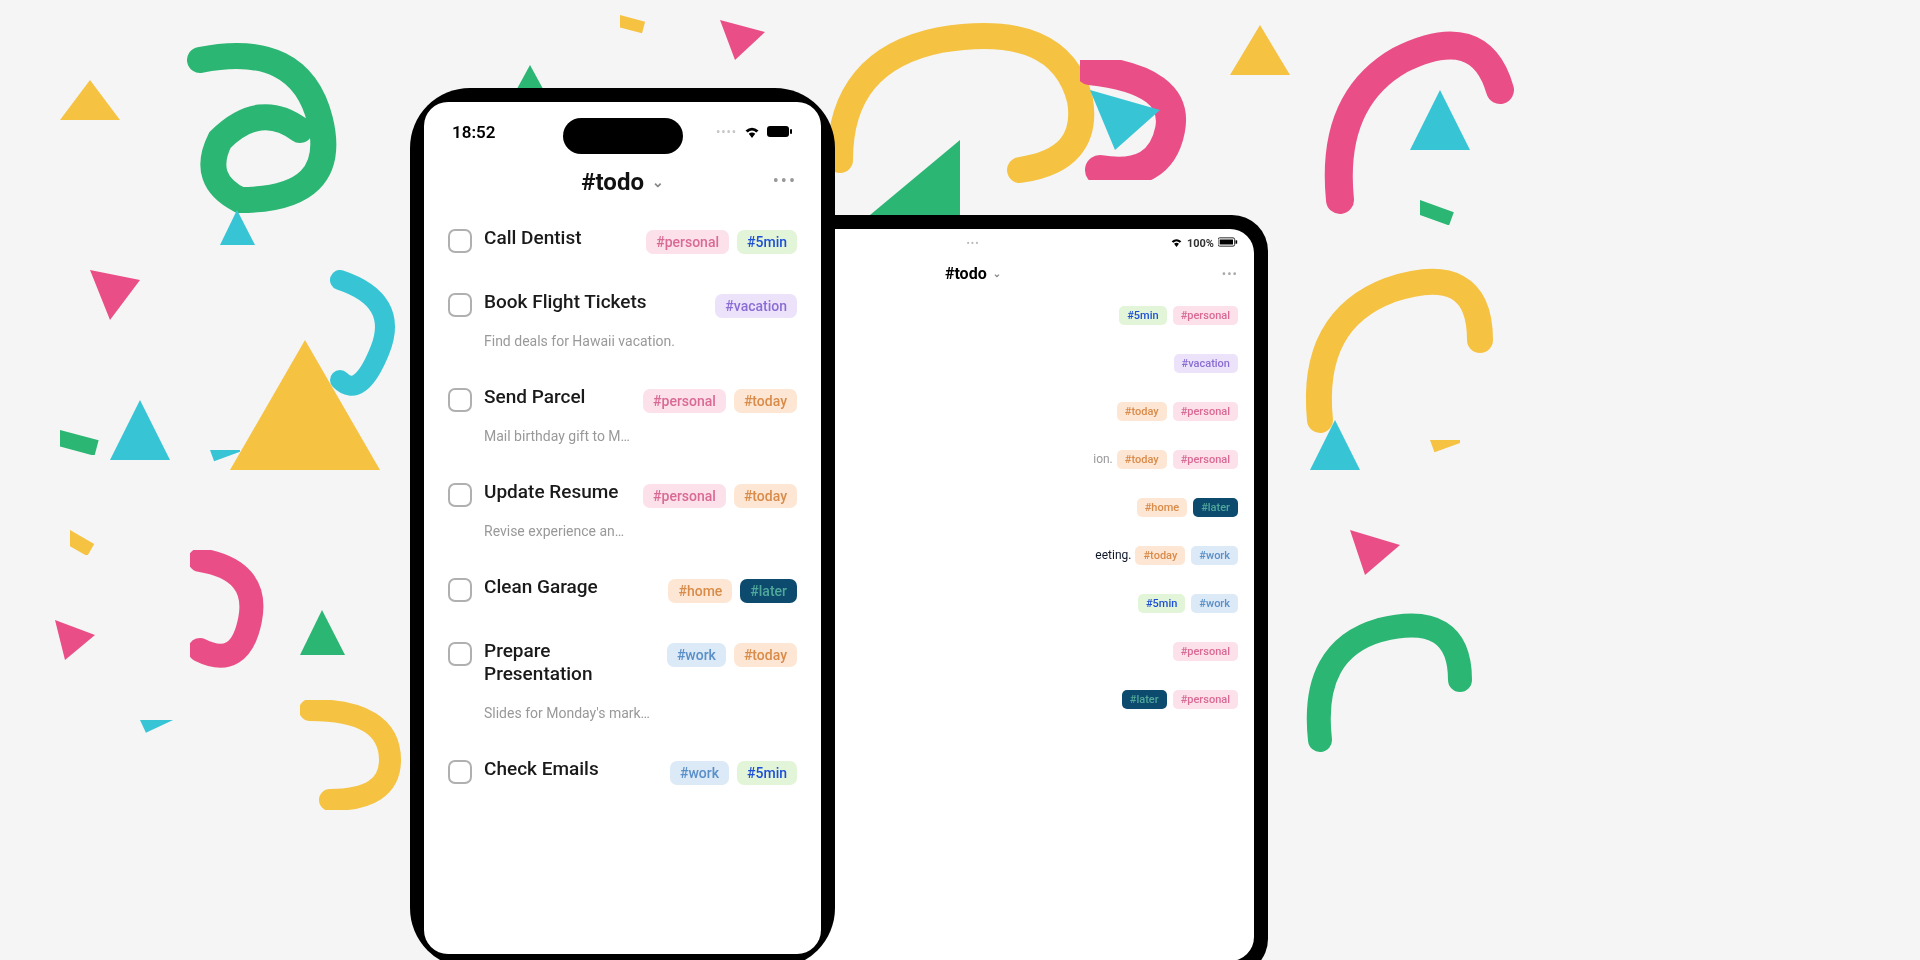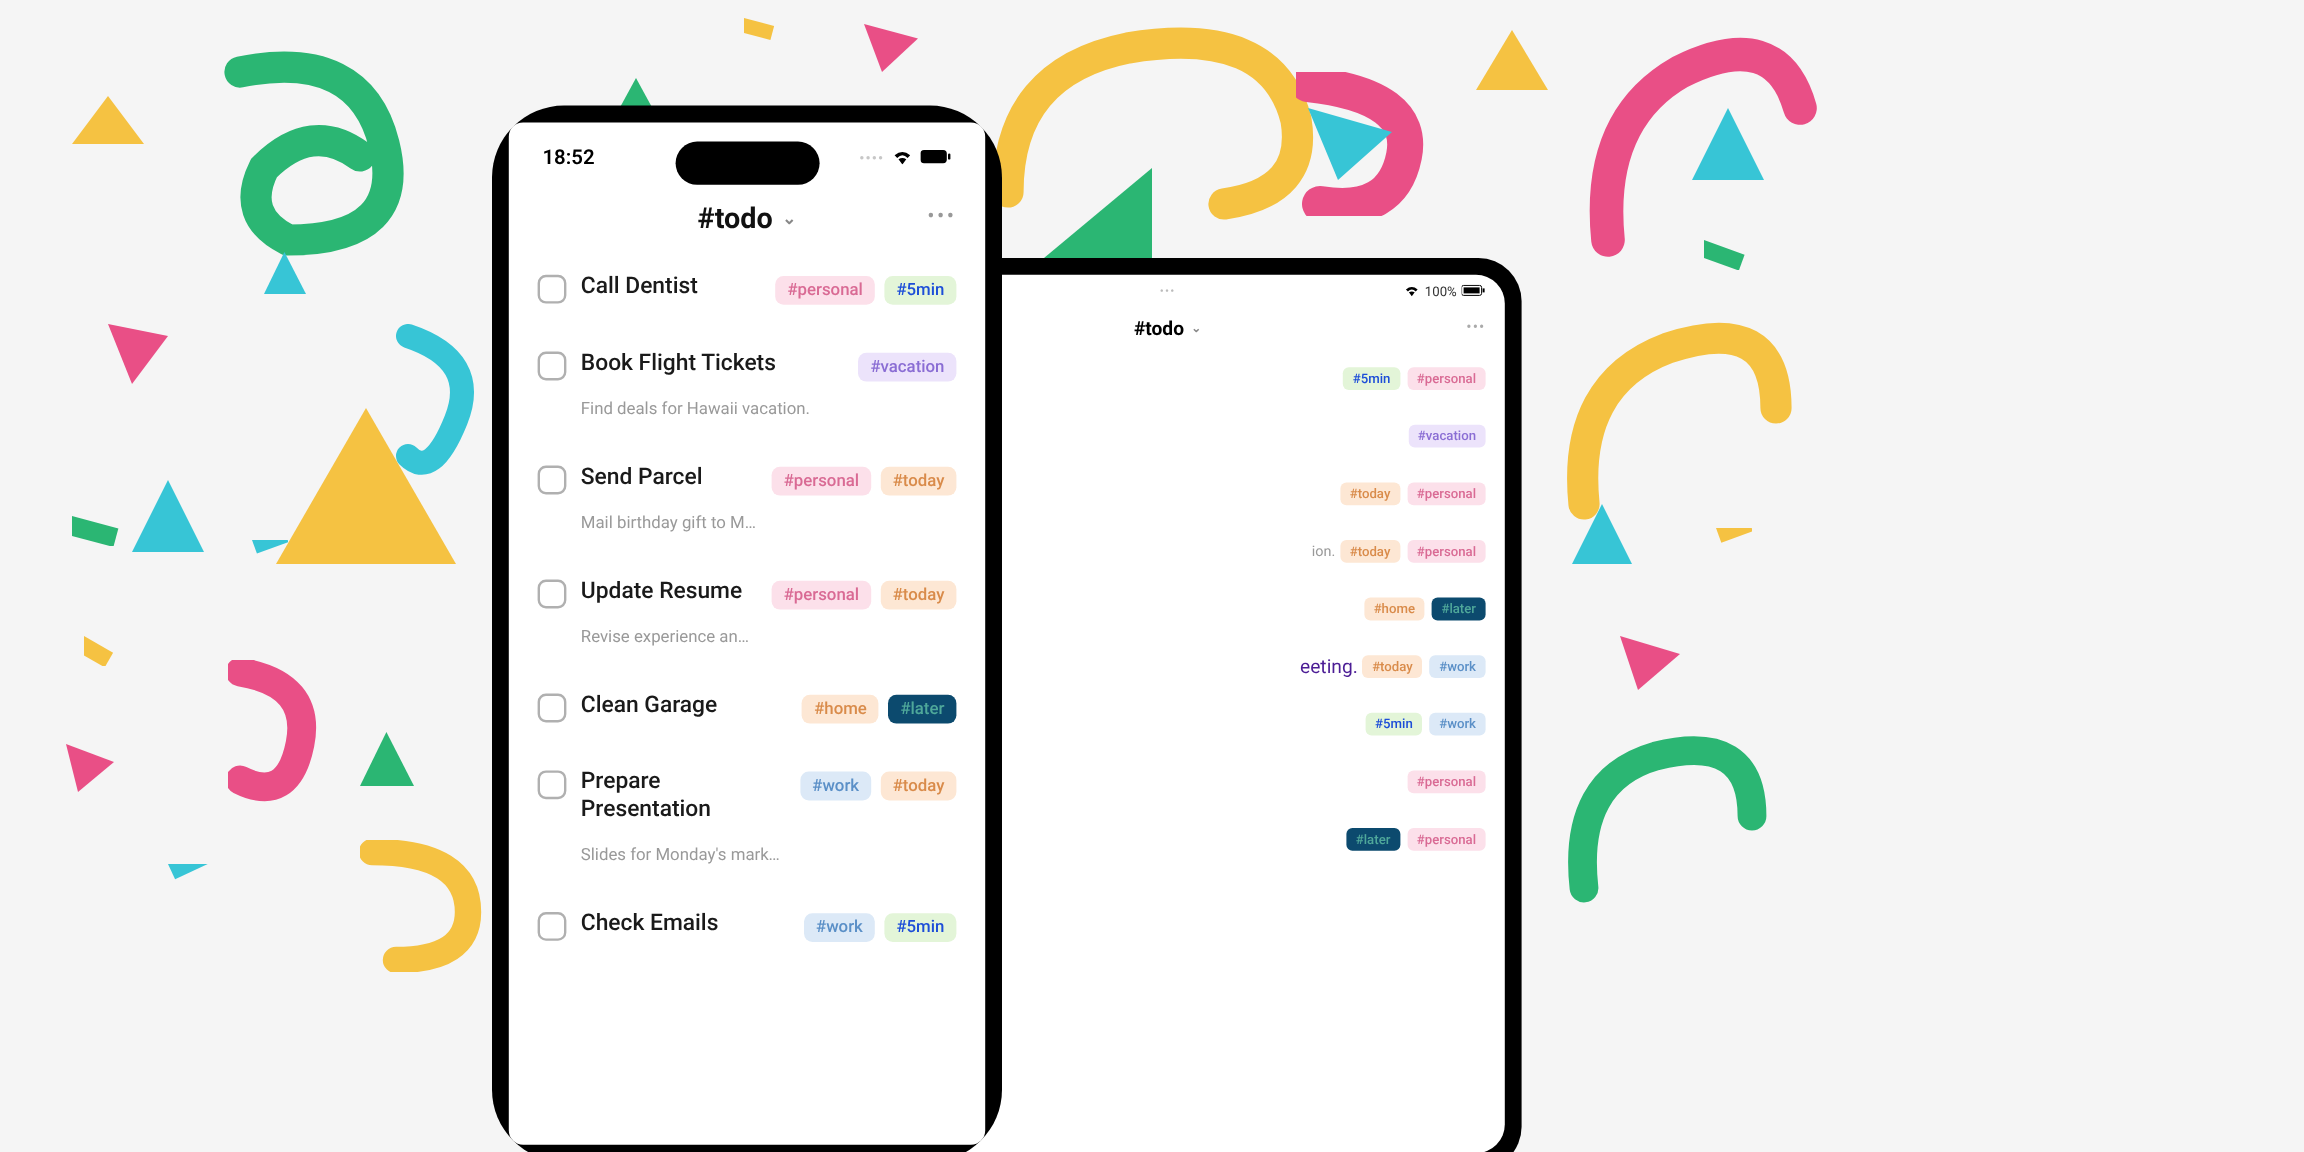--- a/index.html
+++ b/index.html
@@ -21,21 +21,21 @@
     left: 410px; top: 88px;
     width: 425px; height: 880px;
     background: #000;
     border-radius: 60px;
     padding: 14px;
     z-index: 3;
   }
   .phone-screen {
     width: 100%; height: 100%;
     background: #fff;
-    border-radius: 12px;
+    border-radius: 24px;
     position: relative;
     overflow: hidden;
   }
   .phone-notch {
     position: absolute;
     top: 16px; left: 50%;
     transform: translateX(-50%);
     width: 120px; height: 36px;
     background: #000;
     border-radius: 20px;
@@ -116,21 +116,21 @@
     border-radius: 24px;
     overflow: hidden;
     position: relative;
   }
   .tablet-sb {
     display: flex; justify-content: space-between; align-items: center;
     padding: 8px 16px 4px;
     font-size: 11px; color: #333;
   }
   .tablet-sb .center { position: absolute; left: 50%; transform: translateX(-50%); color: #bbb; letter-spacing: 1px; font-size: 10px;}
-  .tablet-sb .right { display: flex; gap: 4px; align-items: center; font-weight: 400;}
+  .tablet-sb .right { display: flex; gap: 4px; align-items: center; font-weight: 700;}
   .tablet-header {
     display: flex; justify-content: center; align-items: center;
     padding: 10px 16px 8px; position: relative;
   }
   .tablet-title { font-size: 16px; font-weight: 700; display: flex; align-items:center; gap:6px; }
   .tablet-title .chev { font-size: 10px; }
   .tablet-more { position: absolute; right: 16px; color: #aaa; font-size: 13px; letter-spacing: 1px; cursor:pointer;}
   .tablet-list { padding: 0 16px; }
   .tablet-item {
     display: flex; justify-content: space-between; align-items: center;
@@ -312,21 +312,21 @@
           </div>
           <div class="ttags">
             <span class="ttag tag-home">#home</span>
             <span class="ttag tag-later">#later</span>
           </div>
         </div>
         <div class="tablet-item">
           <div class="tablet-left" style="visibility: hidden;">
             <div class="tcheck"></div>
           </div>
-          <div style="font-size: 16px; color: #4c1d95; position: relative; left: -4px;">eeting.</div>
+          <div style="font-size: 12px; color: #0f172a; position: relative; left: -4px;">eeting.</div>
           <div class="ttags">
             <span class="ttag tag-today">#today</span>
             <span class="ttag tag-work">#work</span>
           </div>
         </div>
         <div class="tablet-item">
           <div class="tablet-left" style="visibility: hidden;">
             <div class="tcheck"></div>
           </div>
           <div class="ttags">

